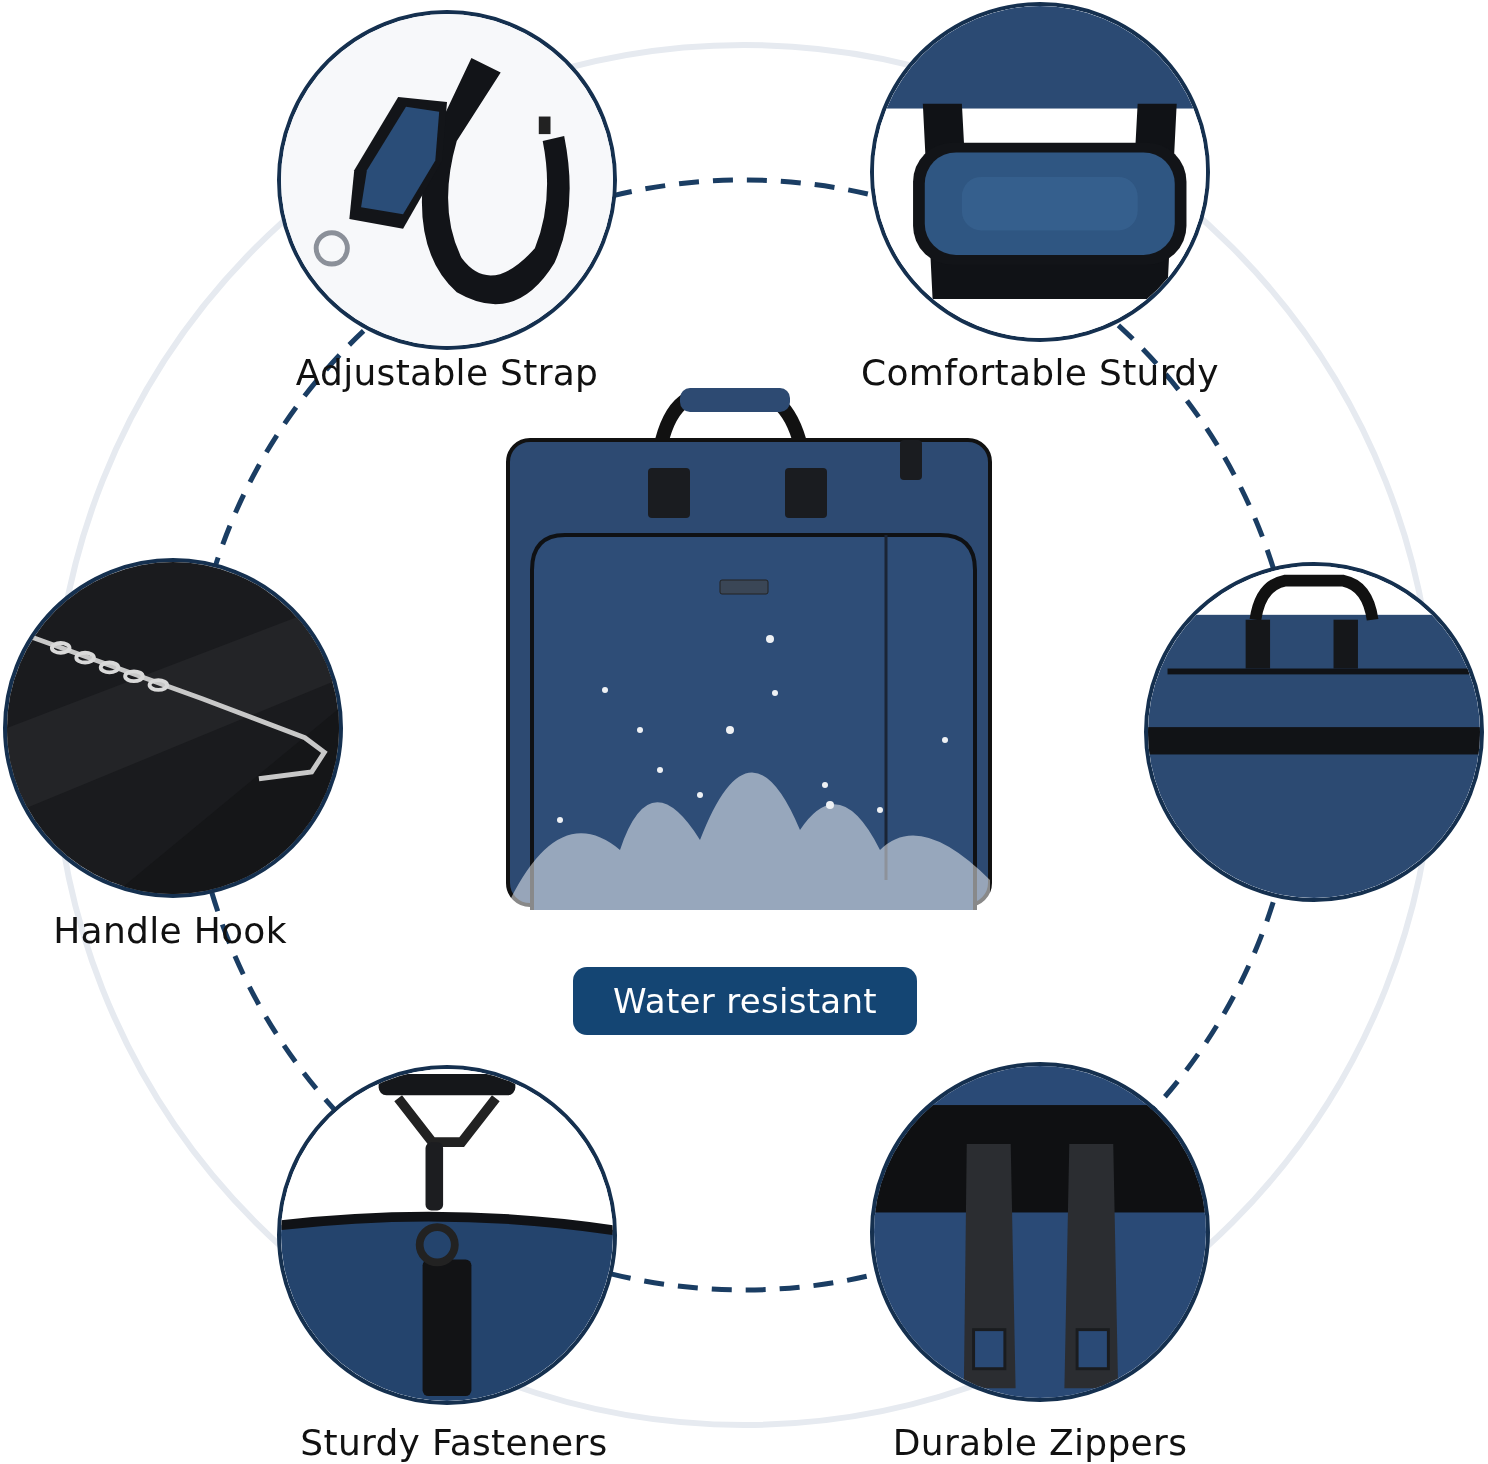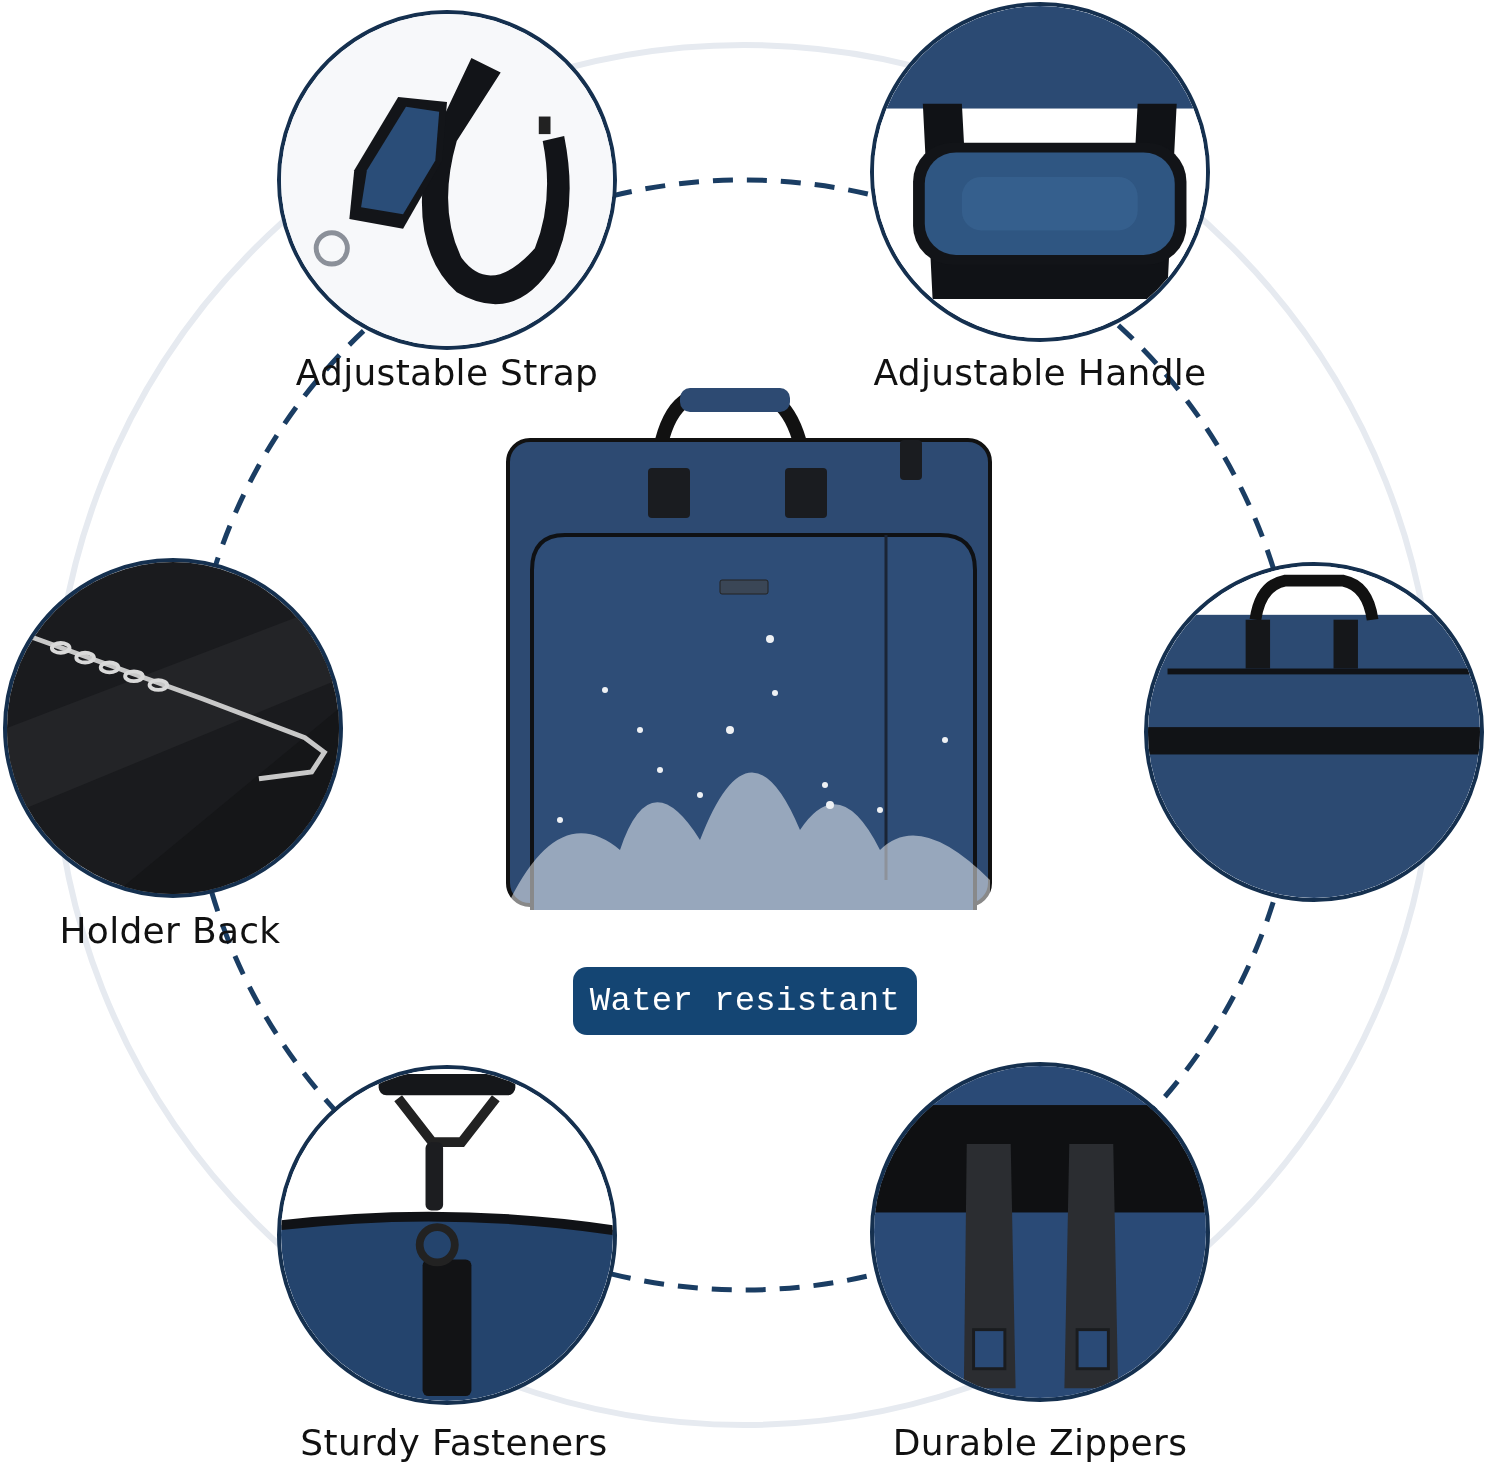--- a/index.html
+++ b/index.html
@@ -36,21 +36,20 @@
     position: absolute;
     left: 573px; top: 967px;
     width: 344px; height: 68px;
     background: #144573;
     border-radius: 14px;
     color: #ffffff;
     font-size: 34px;
     font-weight: 500;
     display: flex; align-items: center; justify-content: center;
     letter-spacing: 0.3px;
-    font-family: Liberation Mono, monospace;
   }
 </style>
 </head>
 <body>
 
 <div class="stage">
 
   <svg class="rings" width="1488" height="1464">
     <circle cx="744" cy="735" r="690" fill="none" stroke="#e6eaf0" stroke-width="6"></circle>
     <circle cx="744" cy="735" r="555" fill="none" stroke="#1a3d63" stroke-width="5" stroke-dasharray="20 14"></circle>
@@ -71,38 +70,38 @@
   <div class="feature-circle" style="left:870px; top:2px; width:340px; height:340px;">
     <svg viewBox="0 0 340 340">
       <rect width="340" height="340" fill="#ffffff"></rect>
       <rect x="0" y="0" width="340" height="105" fill="#2b4a73"></rect>
       <path d="M50 100 L60 300 L300 300 L310 100 L270 100 L262 250 L98 250 L90 100 Z" fill="#101216"></path>
       <rect x="40" y="140" width="280" height="125" rx="40" fill="#121418"></rect>
       <rect x="52" y="150" width="256" height="105" rx="32" fill="#2f5682"></rect>
       <rect x="90" y="175" width="180" height="55" rx="20" fill="#3a6594" opacity="0.6"></rect>
     </svg>
   </div>
-  <div class="feature-label" style="left:820px; top:352px; width:440px;">Adjustable Handle</div>
+  <div class="feature-label" style="left:820px; top:352px; width:440px;">Comfortable Sturdy</div>
 
   <div class="feature-circle" style="left:3px; top:558px; width:340px; height:340px;">
     <svg viewBox="0 0 340 340">
       <rect width="340" height="340" fill="#1a1b1e"></rect>
       <path d="M0 170 L340 40 L340 120 L0 260 Z" fill="#232427"></path>
       <path d="M110 340 L340 150 L340 340 Z" fill="#151618"></path>
       <path d="M20 75 L200 140 L305 180 L325 195 L312 215 L258 222" fill="none" stroke="#c8c8c8" stroke-width="5"></path>
       <g fill="none" stroke="#d9d9d9" stroke-width="4">
         <ellipse cx="55" cy="88" rx="9" ry="5"></ellipse>
         <ellipse cx="80" cy="98" rx="9" ry="5"></ellipse>
         <ellipse cx="105" cy="108" rx="9" ry="5"></ellipse>
         <ellipse cx="130" cy="117" rx="9" ry="5"></ellipse>
         <ellipse cx="155" cy="126" rx="9" ry="5"></ellipse>
       </g>
     </svg>
   </div>
-  <div class="feature-label" style="left:0px; top:910px; width:340px;">Holder Back</div>
+  <div class="feature-label" style="left:0px; top:910px; width:340px;">Handle Hook</div>
 
   <div class="feature-circle" style="left:1144px; top:562px; width:340px; height:340px;">
     <svg viewBox="0 0 340 340">
       <rect width="340" height="340" fill="#ffffff"></rect>
       <rect x="0" y="50" width="340" height="290" fill="#2c4a72"></rect>
       <path d="M110 55 Q115 20 140 15 L200 15 Q225 20 230 55" fill="none" stroke="#111" stroke-width="12"></path>
       <rect x="100" y="55" width="25" height="50" fill="#15171a"></rect>
       <rect x="190" y="55" width="25" height="50" fill="#15171a"></rect>
       <rect x="20" y="105" width="320" height="6" fill="#101216"></rect>
       <rect x="0" y="165" width="340" height="28" fill="#111316"></rect>

